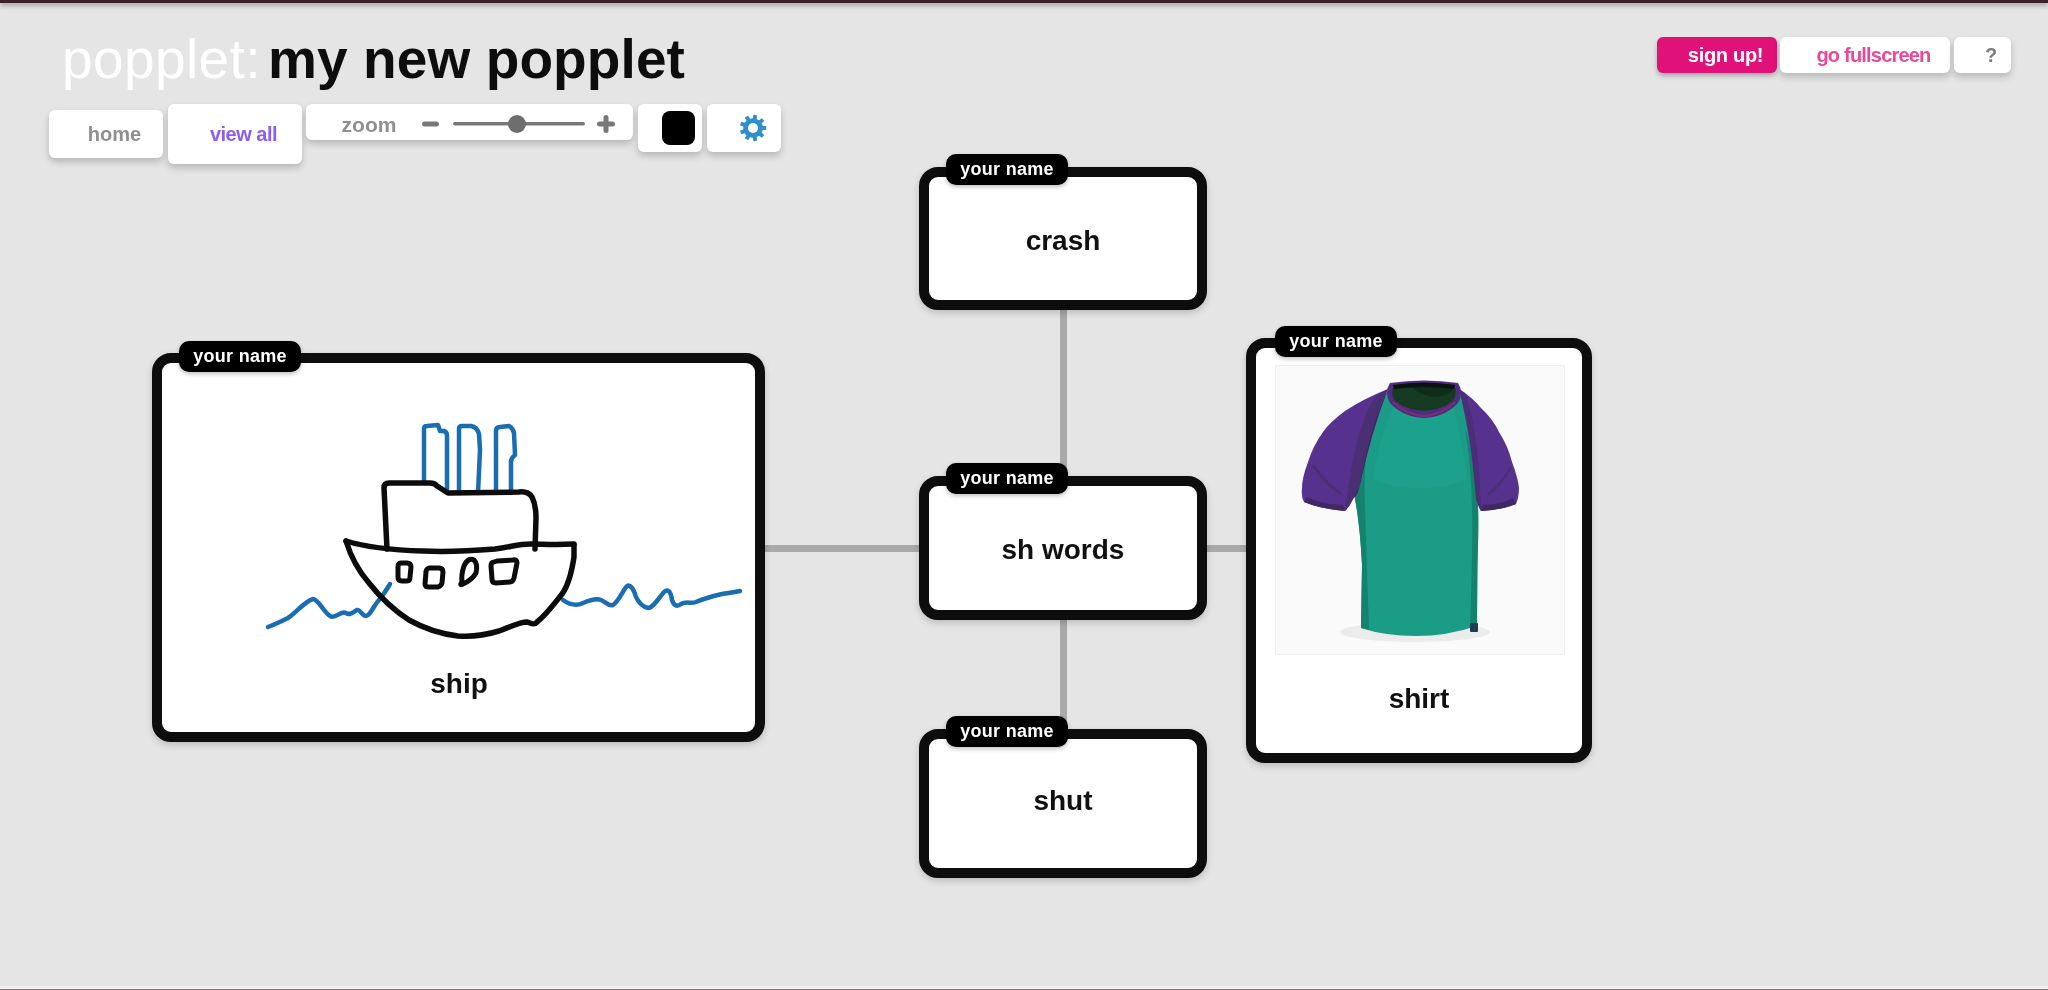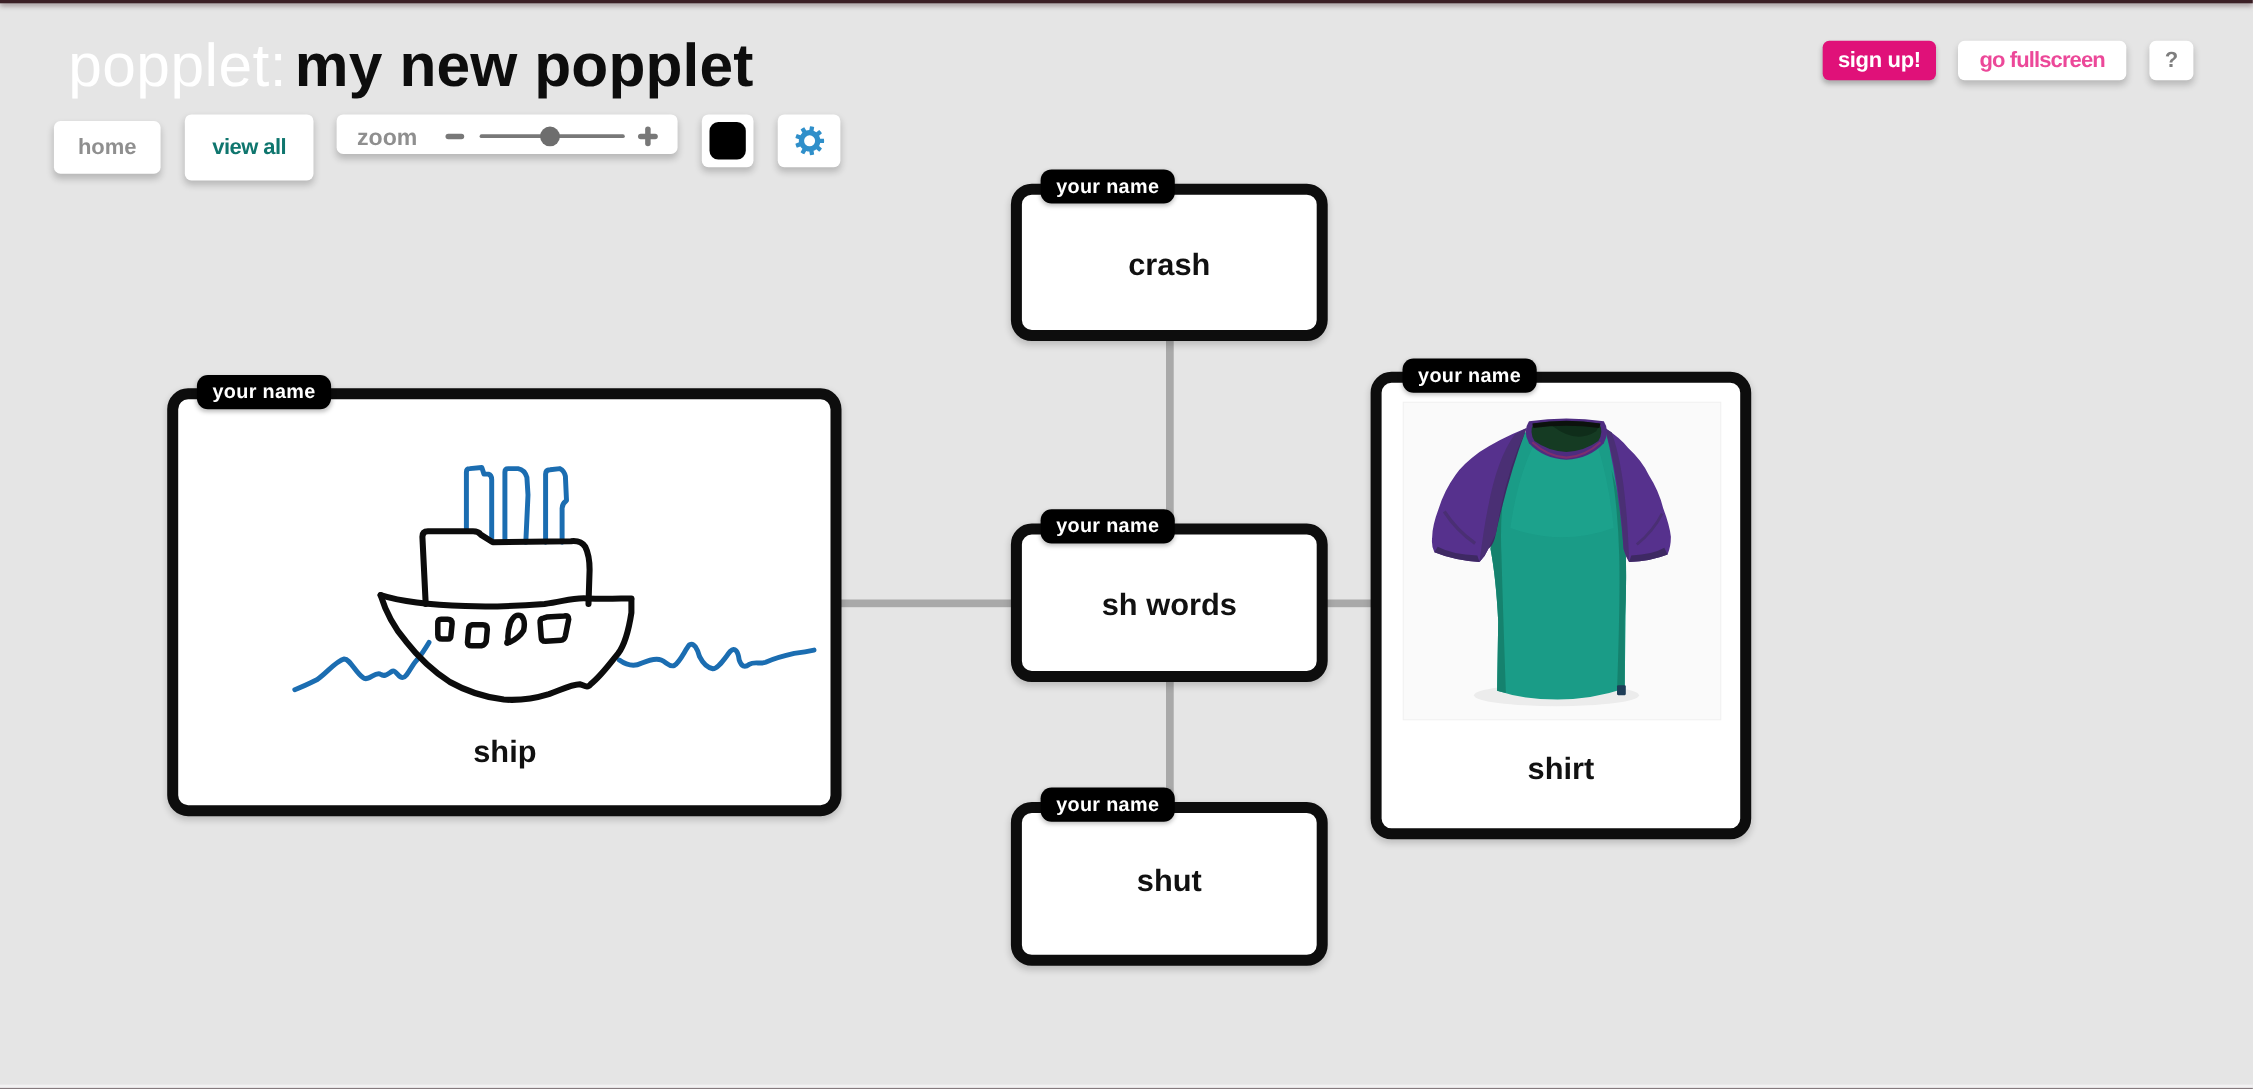--- a/index.html
+++ b/index.html
@@ -1,37 +1,37 @@
 <!DOCTYPE html>
 <html><head>
 <meta charset="utf-8">
 <style>
 html,body{margin:0;padding:0;}
 body{width:2048px;height:990px;background:#e5e5e5;font-family:"Liberation Sans",sans-serif;overflow:hidden;position:relative;}
 .abs{position:absolute;}
-.btn{position:absolute;background:#fff;border-radius:6px;box-shadow:0 4px 7px rgba(0,0,0,0.2);color:#8f8f8f;font-weight:bold;display:flex;align-items:center;justify-content:center;}
+.btn{position:absolute;background:#fff;border-radius:6px;box-shadow:0 4px 7px rgba(0,0,0,0.2);color:#8f8f8f;font-weight:bold;display:flex;align-items:center;justify-content:center;padding-left:17px;}
 .node{position:absolute;background:#fff;border:10px solid #0d0d0d;border-radius:19px;box-shadow:0 3px 7px rgba(0,0,0,0.18);}
 .tab{position:absolute;background:#000000;border-radius:10px;color:#fff;font-weight:bold;font-size:18px;letter-spacing:0.3px;display:flex;align-items:center;justify-content:center;box-shadow:0 2px 4px rgba(0,0,0,0.25);}
 .line{position:absolute;background:#a9a9a9;}
 .ntext{position:absolute;color:#111;font-weight:bold;font-size:28px;line-height:32px;text-align:center;}
 </style>
 </head>
 <body>
 
 <div class="abs" style="left:0;top:0;width:2048px;height:3px;background:#3b2026;box-shadow:0 2px 5px rgba(59,32,38,0.55);"></div>
 
 <div class="abs" style="left:62px;top:34px;font-size:55px;font-weight:normal;color:#fff;letter-spacing:0.4px;line-height:50px;">popplet:</div>
 <div class="abs" style="left:268px;top:34px;font-size:55px;font-weight:bold;color:#0d0d0d;letter-spacing:0.1px;line-height:50px;">my new popplet</div>
 
 <div class="btn" style="left:1657px;top:37px;width:103px;height:36px;background:#e01179;color:#fff;font-size:20px;letter-spacing:-0.3px;box-shadow:0 3px 5px rgba(0,0,0,0.25);">sign up!</div>
 <div class="btn" style="left:1780px;top:37px;width:153px;height:36px;font-size:20px;letter-spacing:-0.8px;color:#ec4899;">go fullscreen</div>
 <div class="btn" style="left:1954px;top:37px;width:40px;height:36px;font-size:20px;color:#7e7e7e;">?</div>
 
 <div class="btn" style="left:49px;top:110px;width:97px;height:48px;font-size:20px;color:#8f8f8f;">home</div>
-<div class="btn" style="left:168px;top:104px;width:117px;height:60px;font-size:20px;letter-spacing:-0.5px;color:#0f766e;">view all</div>
+<div class="btn" style="left:168px;top:104px;width:117px;height:60px;font-size:20px;letter-spacing:-0.5px;color:#8b5cf6;">view all</div>
 <div class="btn" style="left:306px;top:104px;width:310px;height:36px;">
   <svg width="310" height="48" viewBox="0 0 310 48">
     <text x="46" y="34" font-family="Liberation Sans" font-size="21" font-weight="bold" fill="#8f8f8f" text-anchor="middle">zoom</text>
     <rect x="99" y="23.5" width="17" height="5" rx="2.5" fill="#787878"></rect>
     <rect x="130" y="24" width="132" height="3.5" rx="1.75" fill="#787878"></rect>
     <circle cx="194" cy="26" r="9" fill="#6e6e6e"></circle>
     <rect x="274" y="23.5" width="18" height="5" rx="2.5" fill="#787878"></rect>
     <rect x="280.5" y="17" width="5" height="18" rx="2.5" fill="#787878"></rect>
   </svg>
 </div>

